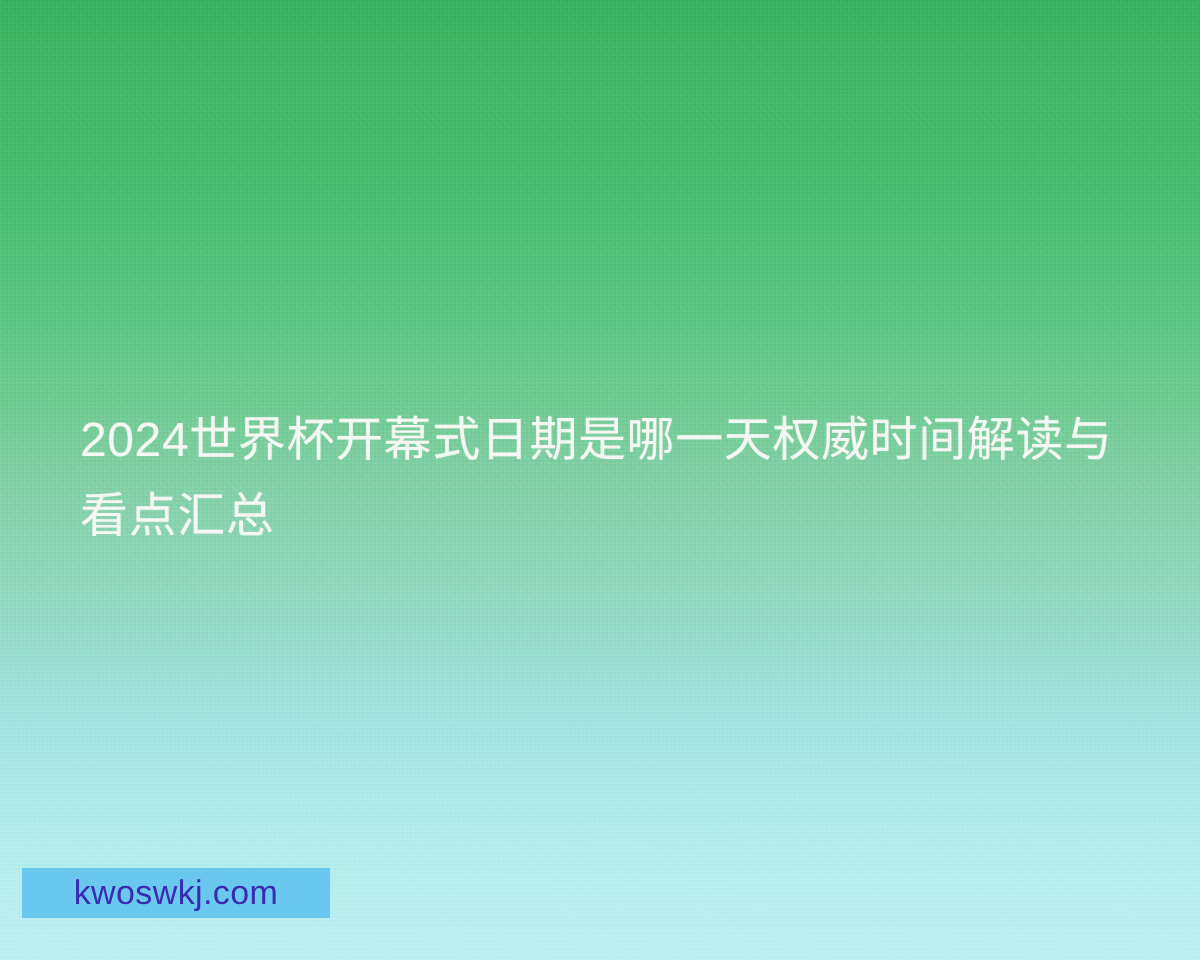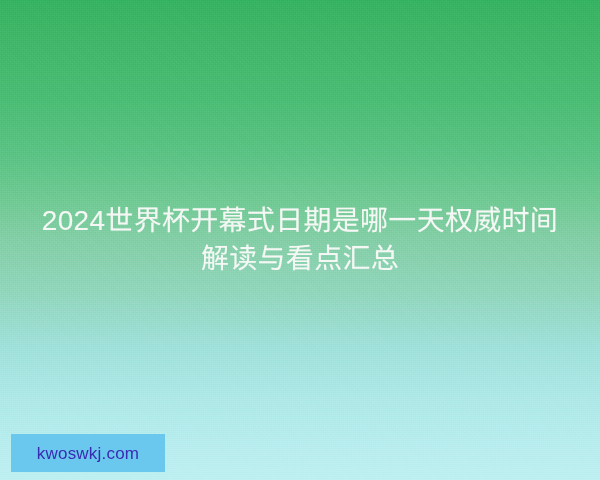--- a/index.html
+++ b/index.html
@@ -53,37 +53,37 @@
         rgba(255,255,255,0.06) 0px, rgba(255,255,255,0.06) 1px,
         rgba(0,0,0,0.05) 1px, rgba(0,0,0,0.05) 3px);
   }
 
   
   .title-block {
     position: absolute;
     left: 40px;
     right: 40px;
     top: 202px;
-    text-align: center;
+    text-align: left;
     color: #f4f7f4;
-    font-size: 28px;
+    font-size: 24px;
     line-height: 38px;
     font-weight: 400;
     letter-spacing: 0.3px;
     white-space: normal;
     text-shadow: 0 0 1px rgba(255,255,255,0.25);
   }
 
   
   .watermark-badge {
     position: absolute;
     left: 11px;
     top: 434px;
     width: 154px;
-    height: 38px;
+    height: 25px;
     background: #6ac8ee;
     display: flex;
     align-items: center;
     justify-content: center;
   }
   .watermark-text {
     color: #3a2cb2;
     font-size: 17px;
     line-height: 17px;
     font-weight: 400;

